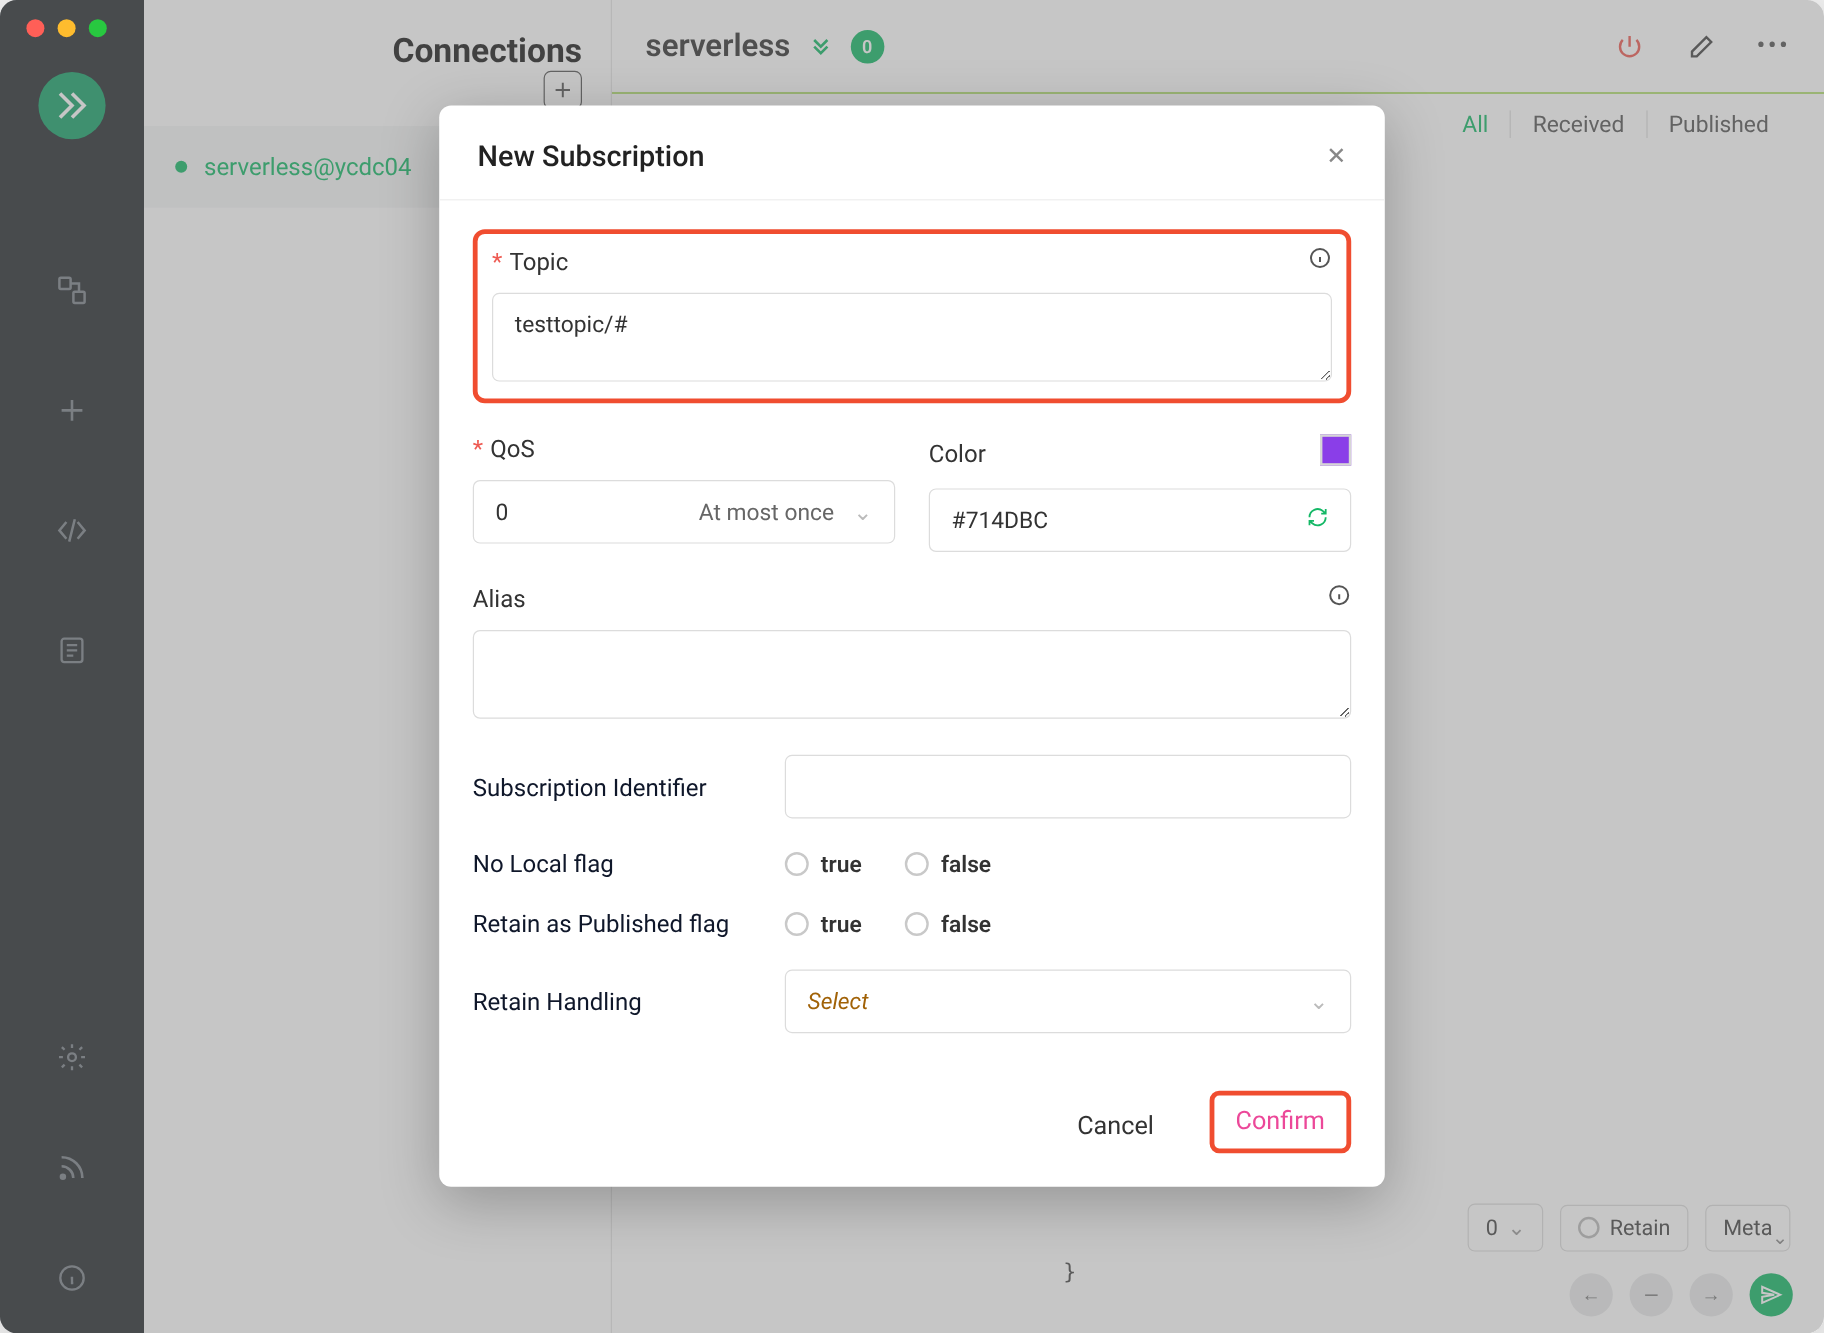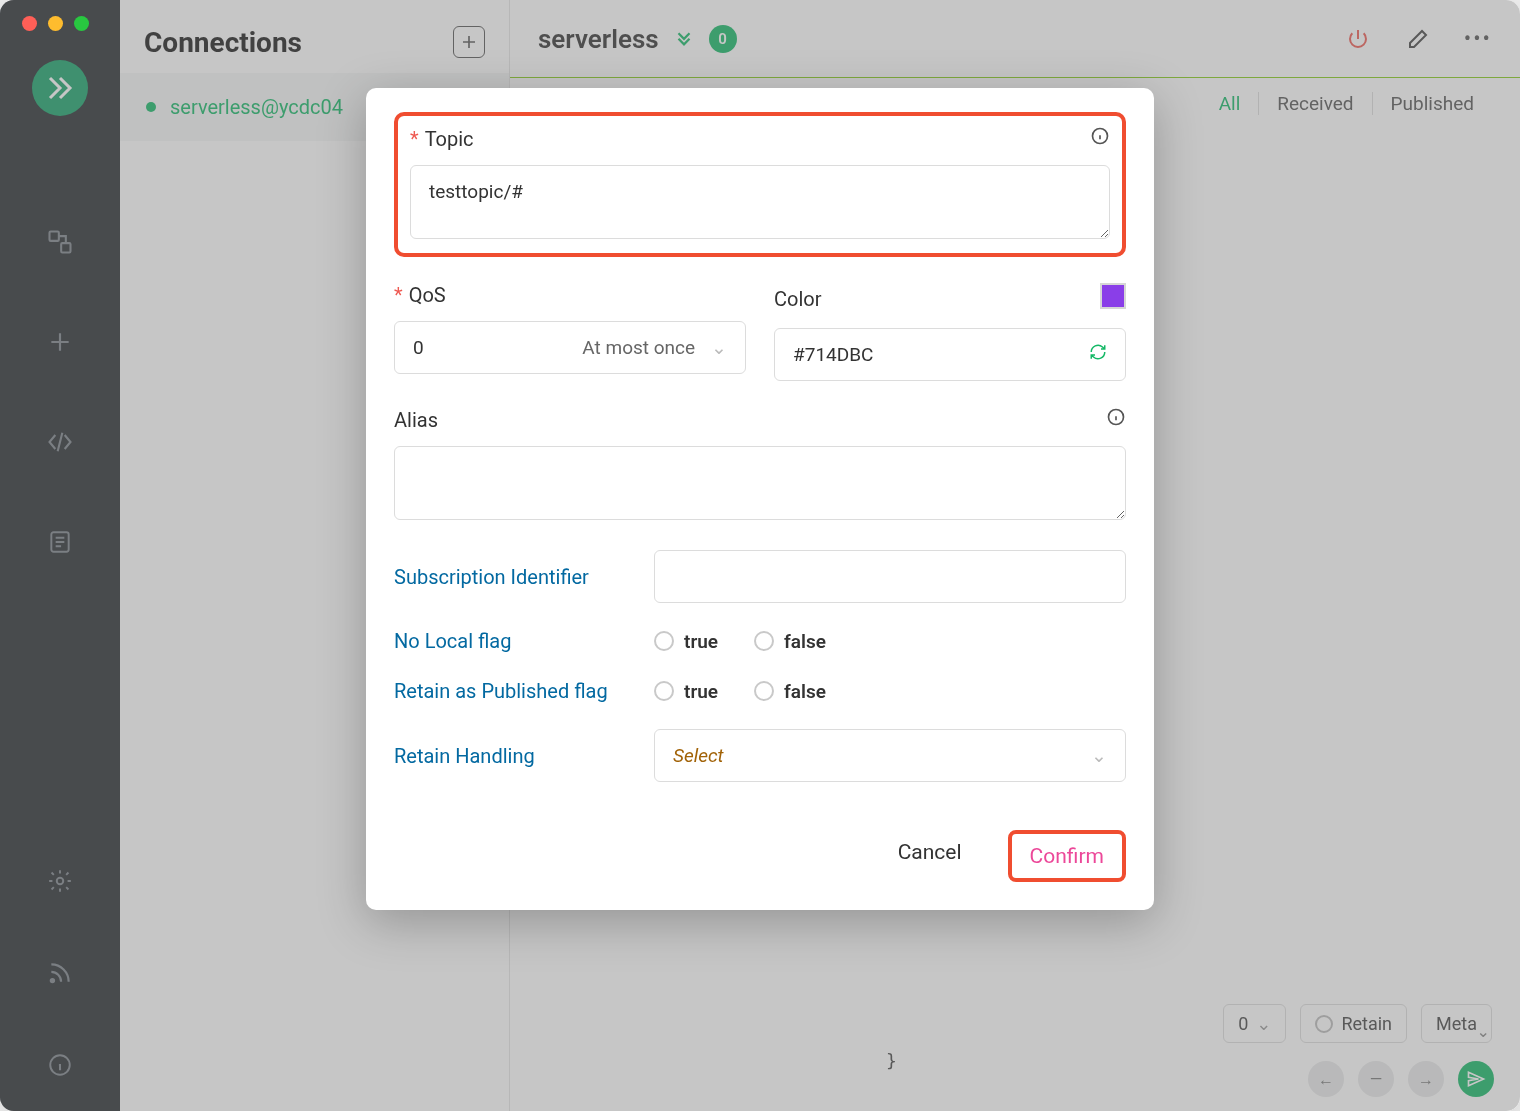--- a/index.html
+++ b/index.html
@@ -31,21 +31,21 @@
 .navrail .logo svg { fill: #fff; }
 .navrail .navicon { width: 32px; height: 32px; margin-bottom: 68px; display:flex; align-items:center; justify-content:center; color: #7e858c; }
 .navrail .bottomgroup { margin-top: auto; margin-bottom: 30px; display:flex; flex-direction:column; gap: 60px; align-items:center; }
 .navrail .bottomgroup .navicon { margin-bottom: 0; }
 
 
 .connpanel {
   position: absolute; top: 0; left: 120px; width: 390px; height: 100%;
   background: #fff; border-right: 1px solid #e6e6e6;
 }
-.connpanel .hdr { display:flex; align-items:flex-start; justify-content:space-between; padding: 26px 24px 14px 24px; }
+.connpanel .hdr { display:flex; align-items:flex-end; justify-content:space-between; padding: 26px 24px 14px 24px; flex-direction: column; }
 .connpanel .hdr h1 { font-size: 28px; font-weight: 700; color:#1a1a1a; }
 .connpanel .hdr .addbox { width:32px; height:32px; border:1.8px solid #555; border-radius:6px; display:flex; align-items:center; justify-content:center; color:#555; }
 .connitem { display:flex; align-items:center; gap:14px; padding: 22px 26px; font-size: 20px; color:#333; white-space:nowrap; overflow:hidden; }
 .connitem .dot { width:10px; height:10px; border-radius:50%; background:#bbb; flex-shrink:0; }
 .connitem.active { background:#f5f6f7; color:#14b866; }
 .connitem.active .dot { background:#14b866; }
 
 
 .mainarea { position:absolute; top:0; left:510px; right:0; height:100%; background:#fff; display:flex; flex-direction:column; }
 .topbar { height:78px; display:flex; align-items:center; padding: 4px 28px; border-bottom:1px solid #84cc16; gap:14px; }
@@ -101,24 +101,24 @@
 .colorprev { width:26px; height:26px; border:2px solid #d6d6d6; background:#8a3ee8; display:inline-block; }
 
 .hl { border:4px solid #f04d30; border-radius:10px; padding:10px 12px; margin-bottom:26px; }
 .hl .label { margin-top:0; }
 
 .radiorow { display:flex; align-items:center; gap:36px; }
 .radiorow .opt { display:flex; align-items:center; gap:10px; font-size:19px; font-weight:600; color:#333; }
 .radiorow .opt .rdio { width:20px; height:20px; border:2px solid #c9c9c9; border-radius:50%; }
 
 .inline { display:flex; align-items:center; gap:30px; }
-.inline .ilabel { width:230px; font-size:20px; color:#0369a1; }
+.inline .ilabel { width:230px; font-size:20px; color:#0f172a; }
 .inline .icontrol { flex:1; }
 
-.mfoot { padding: 12px 28px 28px; display:flex; justify-content:flex-end; align-items:flex-start; gap:28px; }
+.mfoot { padding: 12px 28px 28px; display:flex; justify-content:flex-end; align-items:flex-end; gap:28px; }
 .mfoot .btn { font-size:21px; padding: 10px 18px; border-radius:8px; cursor:pointer; }
 .mfoot .btn.cancel { color:#333; }
 .mfoot .btn.confirm { color:#ec4899; border:4px solid #f04d30; }
 .placeholder { color:#a16207;font-style:italic; }
 </style>
 </head>
 <body>
 
 <div class="window">
 
@@ -248,20 +248,24 @@
             <path d="M3 20l18-8L3 4v6l12 2-12 2v6z"></path>
           </svg>
       </div>
     </div>
 
     <div class="payloadtext">}</div>
   </div>
 
   <div class="overlay">
     <div class="modal">
+      <div class="mhdr">
+        <h2>New Subscription</h2>
+        <span class="close">✕</span>
+      </div>
       <div class="mbody">
 
         <div class="hl">
           <div class="label">
             <span class="req">*</span>
             <span>Topic</span>
             <span class="info">
               <svg width="20" height="20" viewBox="0 0 24 24" fill="none" stroke="currentColor" stroke-width="2">
                   <circle cx="12" cy="12" r="9"></circle>
                   <path d="M12 8h.01M12 11v5"></path>

